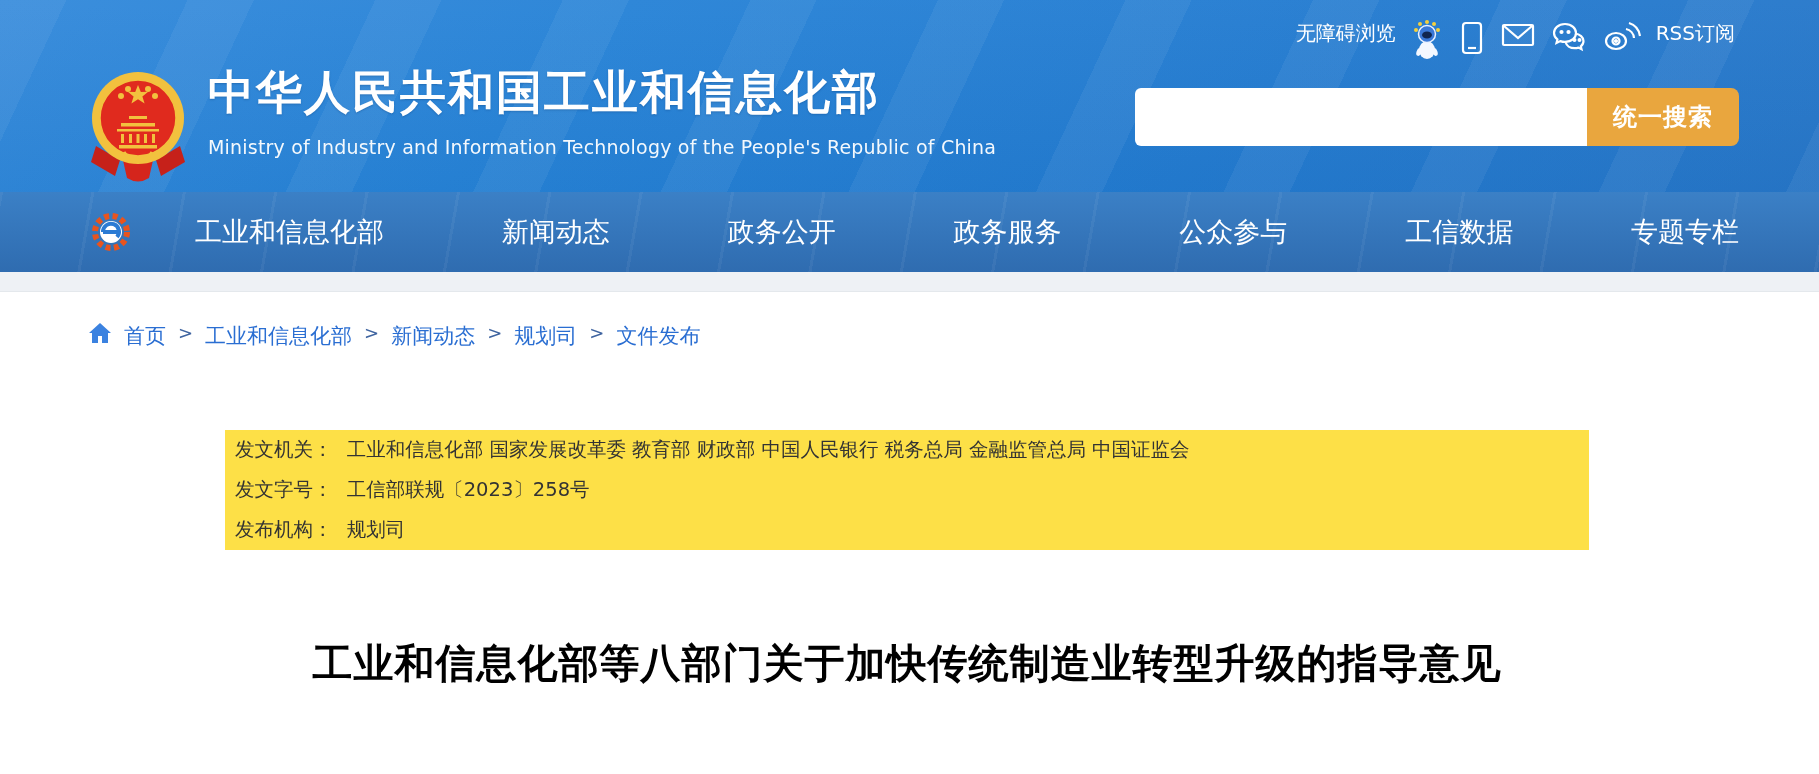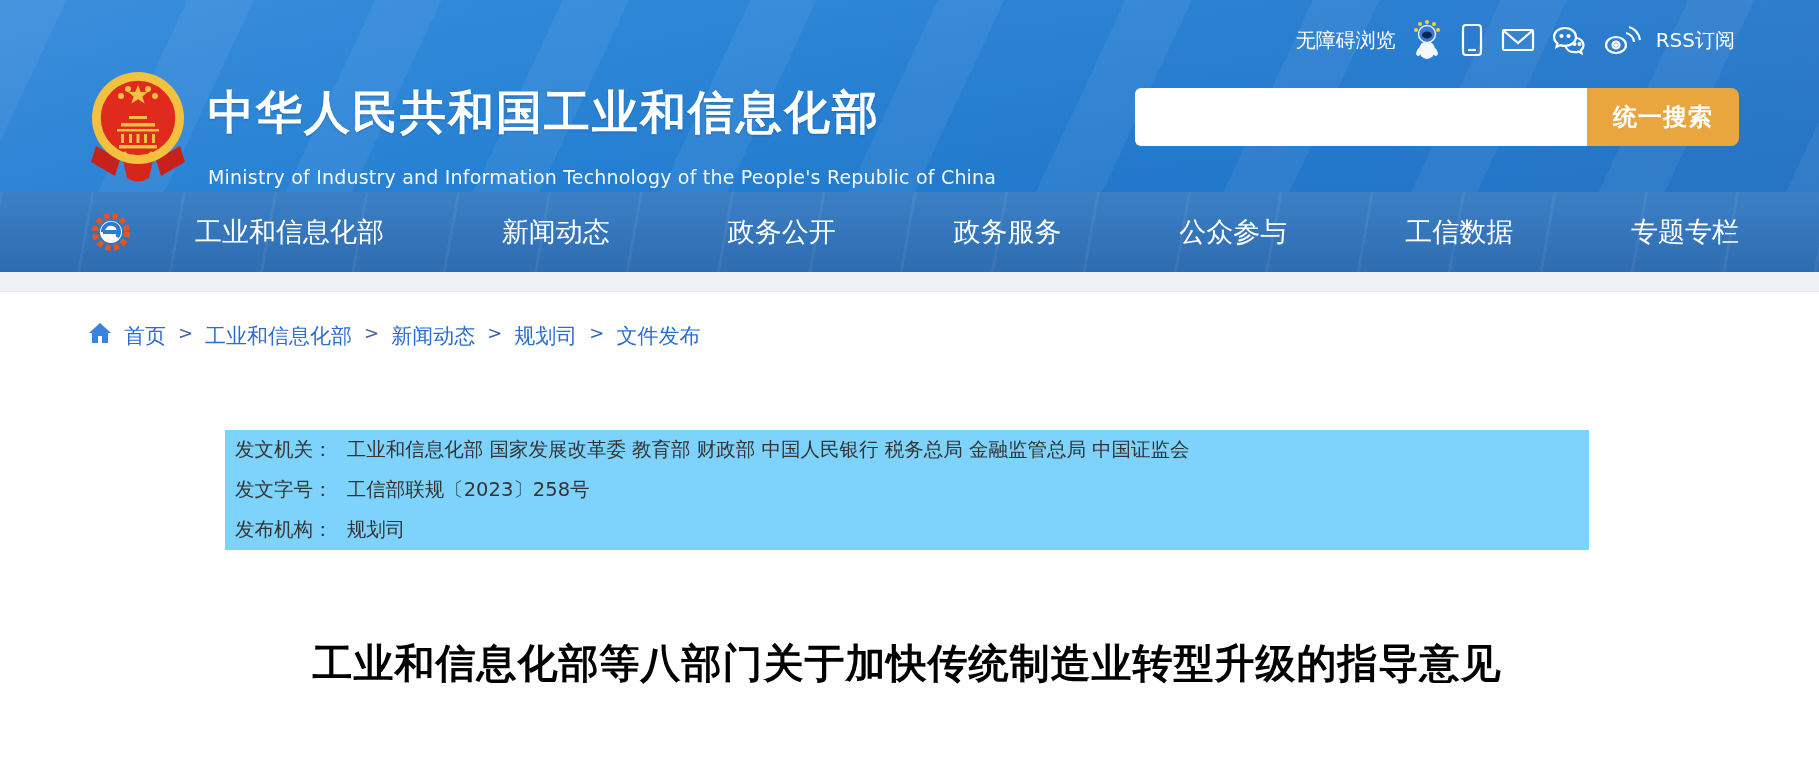--- a/index.html
+++ b/index.html
@@ -6,29 +6,29 @@
   html,body { width:1819px; height:774px; overflow:hidden; background:#fff;
               font-family:"DejaVu Sans","Liberation Sans",sans-serif; }
 
   
   .header { position:relative; width:100%; height:272px;
             background:linear-gradient(135deg,#2f87da 0%,#2280d6 30%,#1e78cf 65%,#2373c6 100%); }
   .header::before { content:""; position:absolute; inset:0;
             background:repeating-linear-gradient(115deg, rgba(255,255,255,.055) 0 60px, rgba(255,255,255,0) 60px 170px),
                        linear-gradient(180deg, rgba(255,255,255,.06), rgba(0,0,0,.03)); pointer-events:none; }
 
-  .util { position:absolute; top:20px; right:84px; display:flex; align-items:center; gap:14px;
+  .util { position:absolute; top:20px; right:84px; display:flex; align-items:flex-start; gap:14px;
           color:#fff; font-size:20px; z-index:3; }
   .util .txt { cursor:pointer; }
   .util svg { display:block; }
 
   .brand { position:absolute; left:88px; top:62px; display:flex; align-items:flex-start; gap:20px; z-index:2; }
-  .brand-title { color:#fff; font-size:46px; font-weight:bold; letter-spacing:2px; margin-top:20px;
+  .brand-title { color:#fff; font-size:46px; font-weight:bold; letter-spacing:2px; 
                  text-shadow:0 1px 2px rgba(0,40,90,.25); }
-  .brand-sub { color:rgba(255,255,255,.95); font-size:19px; margin-top:22px; letter-spacing:.2px; }
+  .brand-sub { color:rgba(255,255,255,.95); font-size:19px; margin-top:12px; letter-spacing:.2px; }
 
   .searchbox { position:absolute; left:1135px; top:88px; display:flex; height:52px; z-index:3; }
   .searchbox input { width:452px; height:58px; border:none; outline:none; background:#fff;
                      border-radius:6px 0 0 6px; font-size:20px; padding:0 14px; }
   .searchbox button { width:152px; height:58px; border:none; background:#E9A63E; color:#fff;
                       font-size:24px; font-weight:bold; border-radius:0 8px 8px 0; cursor:pointer;
                       font-family:inherit; letter-spacing:1px; }
 
   .quicklinks { position:absolute; left:1135px; top:166px; display:flex; gap:30px;
                 color:#fff; font-size:21px; z-index:3; }
@@ -48,21 +48,21 @@
   .strip { width:100%; height:20px; background:#eef1f5; border-bottom:1px solid #e4e8ec; }
   .content { background:#fff; padding-top:30px; }
 
   .breadcrumb { margin-left:88px; display:flex; gap:12px;
                 font-size:21px; color:#2a6ed2; height:30px; }
   .breadcrumb .crumb { cursor:pointer; }
   .breadcrumb .sep { color:#3f64a0; font-size:18px; }
 
   .doc-table { margin:78px 0 0 225px; width:1364px; font-size:19.5px; color:#333; }
   .doc-row { height:40px; line-height:40px; padding-left:10px; position:relative; white-space:nowrap; }
-  .doc-row.gray { background:#7dd3fc; }
+  .doc-row.gray { background:#fde047; }
   .doc-row .label { display:inline-block; }
   .doc-row .value { margin-left:8px; }
   .doc-row .col2 { position:absolute; left:389px; top:0; height:40px; line-height:40px; }
 
   .doc-title { width:1364px; margin:86px 0 0 225px; text-align:center;
                font-size:40px; font-weight:bold; color:#000; letter-spacing:1px; }
 
   .ico { cursor:pointer; }
 </style>
 </head>

